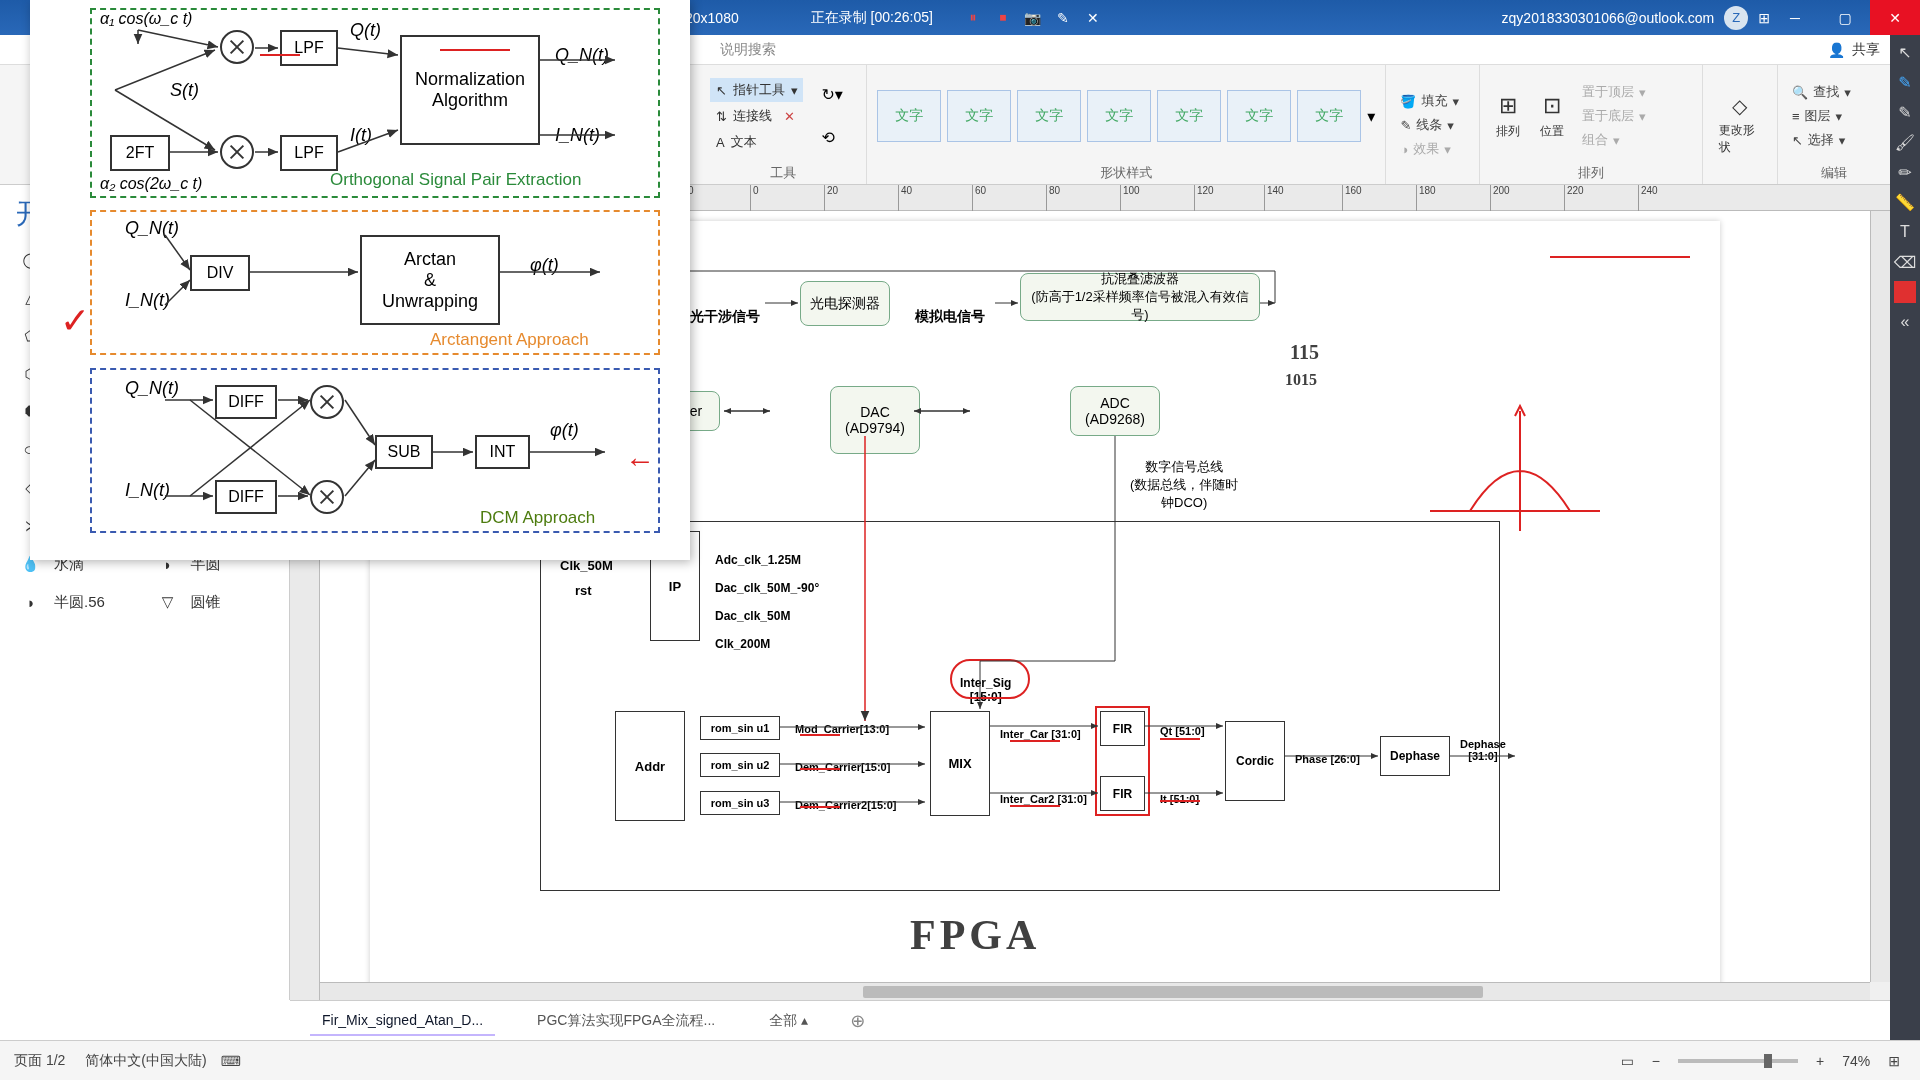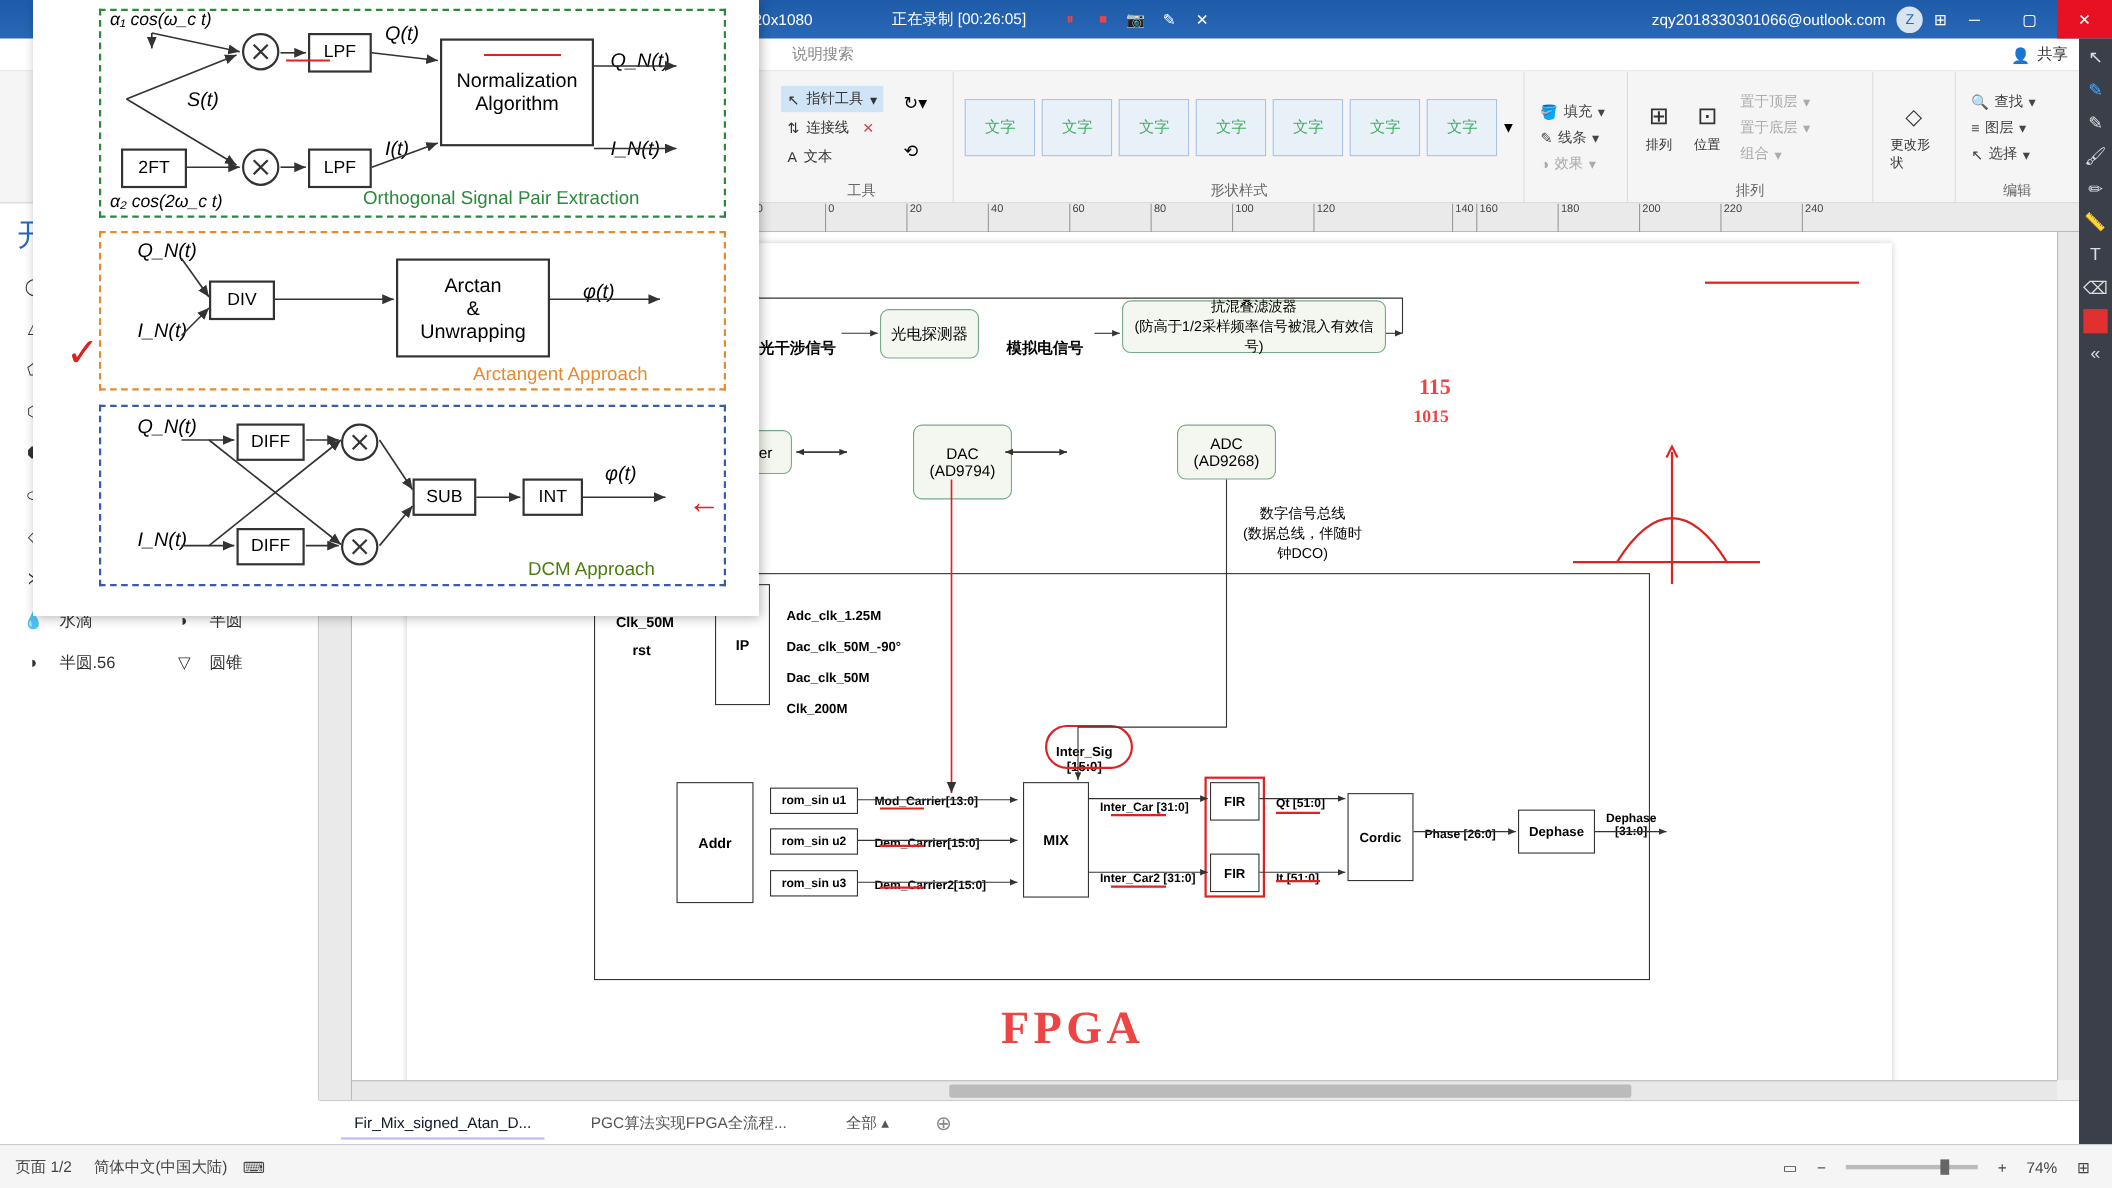--- a/index.html
+++ b/index.html
@@ -49,21 +49,21 @@
 .ruler-h { position: absolute; top: 0; left: 30px; right: 0; height: 26px; background: #eaeaea; border-bottom: 1px solid #bbb; font-size: 10px; color: #444; display: flex; }
 .ruler-h .tick { position: absolute; border-left: 1px solid #999; height: 26px; padding-left: 2px; }
 .ruler-v { position: absolute; top: 26px; left: 0; width: 30px; bottom: 0; background: #eaeaea; border-right: 1px solid #bbb; }
 .canvas { position: absolute; top: 26px; left: 30px; right: 20px; bottom: 18px; background: #fff; }
 .page { position: absolute; top: 10px; left: 50px; width: 1350px; height: 950px; background: #fff; box-shadow: 0 0 6px rgba(0,0,0,0.2); }
 
 
 .block { position: absolute; border: 1px solid #7a8; background: #f3f7ef; border-radius: 8px; display: flex; align-items: center; justify-content: center; text-align: center; font-size: 14px; padding: 4px 8px; }
 .plain-block { position: absolute; border: 1px solid #333; background: #fff; display: flex; align-items: center; justify-content: center; font-size: 13px; font-weight: bold; }
 .txt { position: absolute; font-size: 14px; font-weight: bold; margin-top: 12px; }
-.red-annot { position: absolute; color: #ef4444; font-family: cursive; font-size: 26px; font-weight: bold; }
+.red-annot { position: absolute; color: #404040; font-family: cursive; font-size: 26px; font-weight: bold; }
 .red-circle { position: absolute; border: 2px solid #d22; border-radius: 50%; }
 
 
 .overlay { position: absolute; top: 0; left: 30px; width: 660px; height: 560px; background: #fff; box-shadow: 2px 2px 10px rgba(0,0,0,0.3); z-index: 100; padding: 10px; }
 .overlay-section { position: absolute; border: 2px dashed; }
 .ov-box { position: absolute; border: 2px solid #333; background: #fff; display: flex; align-items: center; justify-content: center; font-size: 16px; font-weight: 500; text-align: center; }
 .ov-circ { position: absolute; width: 34px; height: 34px; border: 2px solid #333; border-radius: 50%; background: #fff; }
 .ov-circ::before, .ov-circ::after { content: ''; position: absolute; background: #333; }
 .ov-circ::before { width: 60%; height: 2px; top: 50%; left: 20%; transform: translateY(-50%) rotate(45deg); }
 .ov-circ::after { width: 60%; height: 2px; top: 50%; left: 20%; transform: translateY(-50%) rotate(-45deg); }
@@ -334,21 +334,21 @@
       <div class="tick" style="left: 208px;">-60</div>
       <div class="tick" style="left: 282px;">-40</div>
       <div class="tick" style="left: 356px;">-20</div>
       <div class="tick" style="left: 430px;">0</div>
       <div class="tick" style="left: 504px; text-align: right;">20</div>
       <div class="tick" style="left: 578px;">40</div>
       <div class="tick" style="left: 652px;">60</div>
       <div class="tick" style="left: 726px;">80</div>
       <div class="tick" style="left: 800px;">100</div>
       <div class="tick" style="left: 874px; text-align: center;">120</div>
-      <div class="tick" style="left: 1000px;">140</div>
+      <div class="tick" style="left: 944px;">140</div>
       <div class="tick" style="left: 1022px;">160</div>
       <div class="tick" style="left: 1096px;">180</div>
       <div class="tick" style="left: 1170px;">200</div>
       <div class="tick" style="left: 1244px;">220</div>
       <div class="tick" style="left: 1318px;">240</div>
     </div>
   <div class="ruler-v"></div>
   <div class="canvas">
     <div class="page">
 
@@ -463,21 +463,21 @@
   <div class="ov-label" style="top:10px;left:70px;font-size:16px">α₁ cos(ω_c t)</div>
   <div class="ov-label" style="top:175px;left:70px;font-size:16px">α₂ cos(2ω_c t)</div>
   <div class="ov-label" style="top:80px;left:140px">S(t)</div>
   <div class="ov-circ" style="top:30px;left:190px"></div>
   <div class="ov-box" style="top:135px;left:80px;width:60px;height:36px">2FT</div>
   <div class="ov-circ" style="top:135px;left:190px"></div>
   <div class="ov-box" style="top:30px;left:250px;width:58px;height:36px">LPF</div>
   <div class="ov-box" style="top:135px;left:250px;width:58px;height:36px">LPF</div>
   <div class="ov-label" style="top:20px;left:320px">Q(t)</div>
   <div class="ov-label" style="top:125px;left:320px">I(t)</div>
-  <div class="ov-box" style="top:35px;left:370px;width:140px;height:98px;white-space:pre-line;font-size:18px">Normalization
+  <div class="ov-box" style="top:35px;left:370px;width:140px;height:110px;white-space:pre-line;font-size:18px">Normalization
 Algorithm</div>
   <div class="ov-label" style="top:45px;left:525px">Q_N(t)</div>
   <div class="ov-label" style="top:125px;left:525px">I_N(t)</div>
   <div style="position:absolute;top:170px;left:300px;color:#2a8a3a;font-size:17px">Orthogonal Signal Pair Extraction</div>
 
   <div class="overlay-section" style="top:210px;left:60px;width:570px;height:145px;border-color:#e68a2e"></div>
   <div class="ov-label" style="top:218px;left:95px">Q_N(t)</div>
   <div class="ov-label" style="top:290px;left:95px">I_N(t)</div>
   <div class="ov-box" style="top:255px;left:160px;width:60px;height:36px">DIV</div>
   <div class="ov-box" style="top:235px;left:330px;width:140px;height:90px;white-space:pre-line;font-size:18px">Arctan

